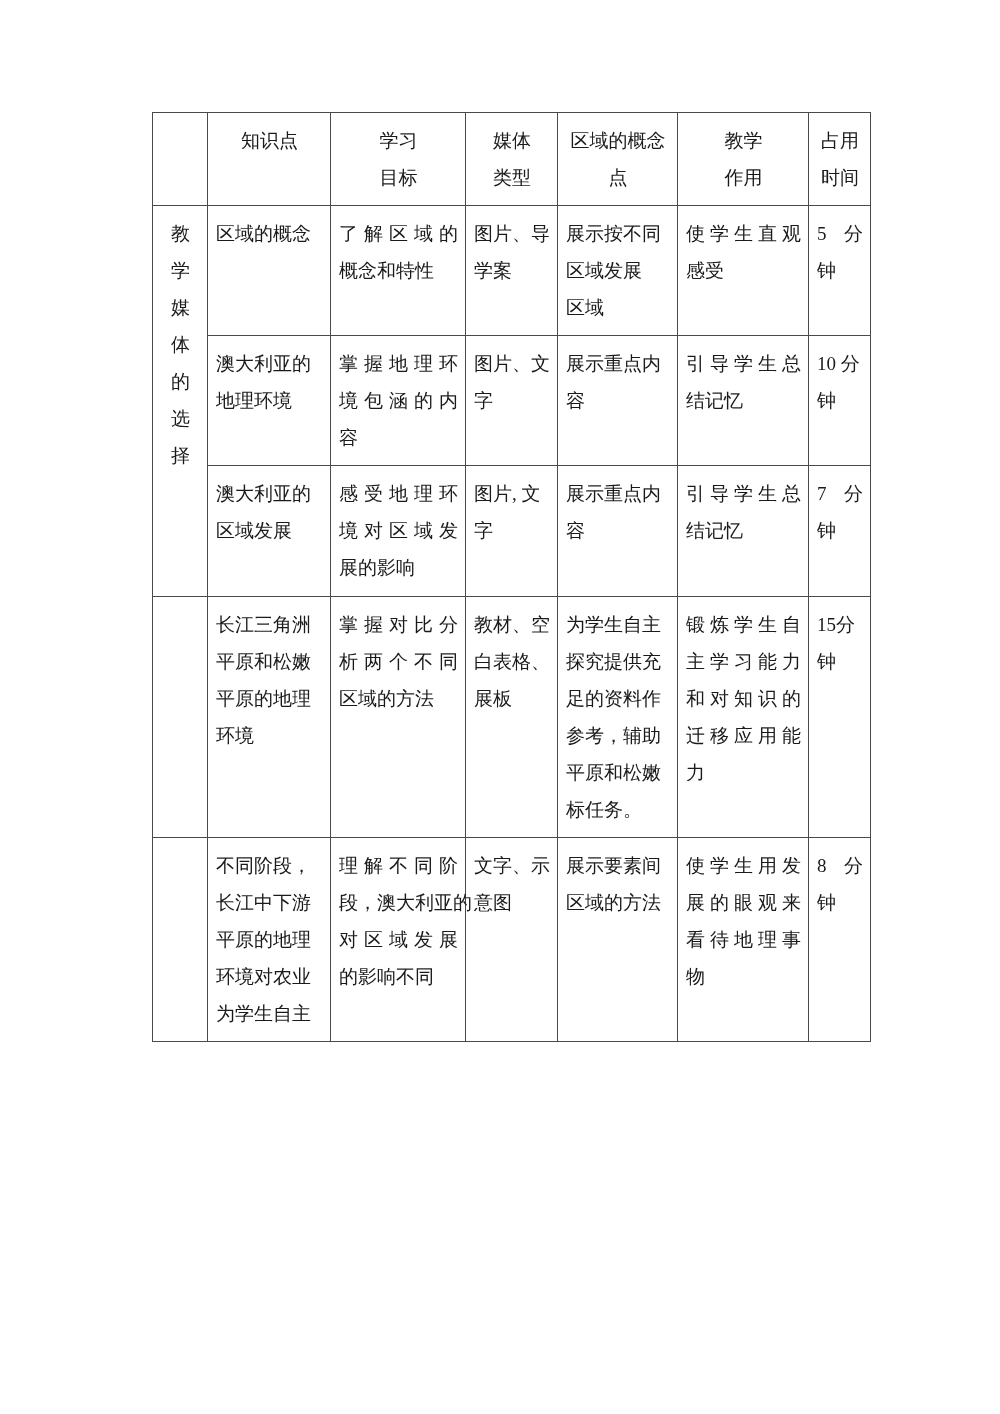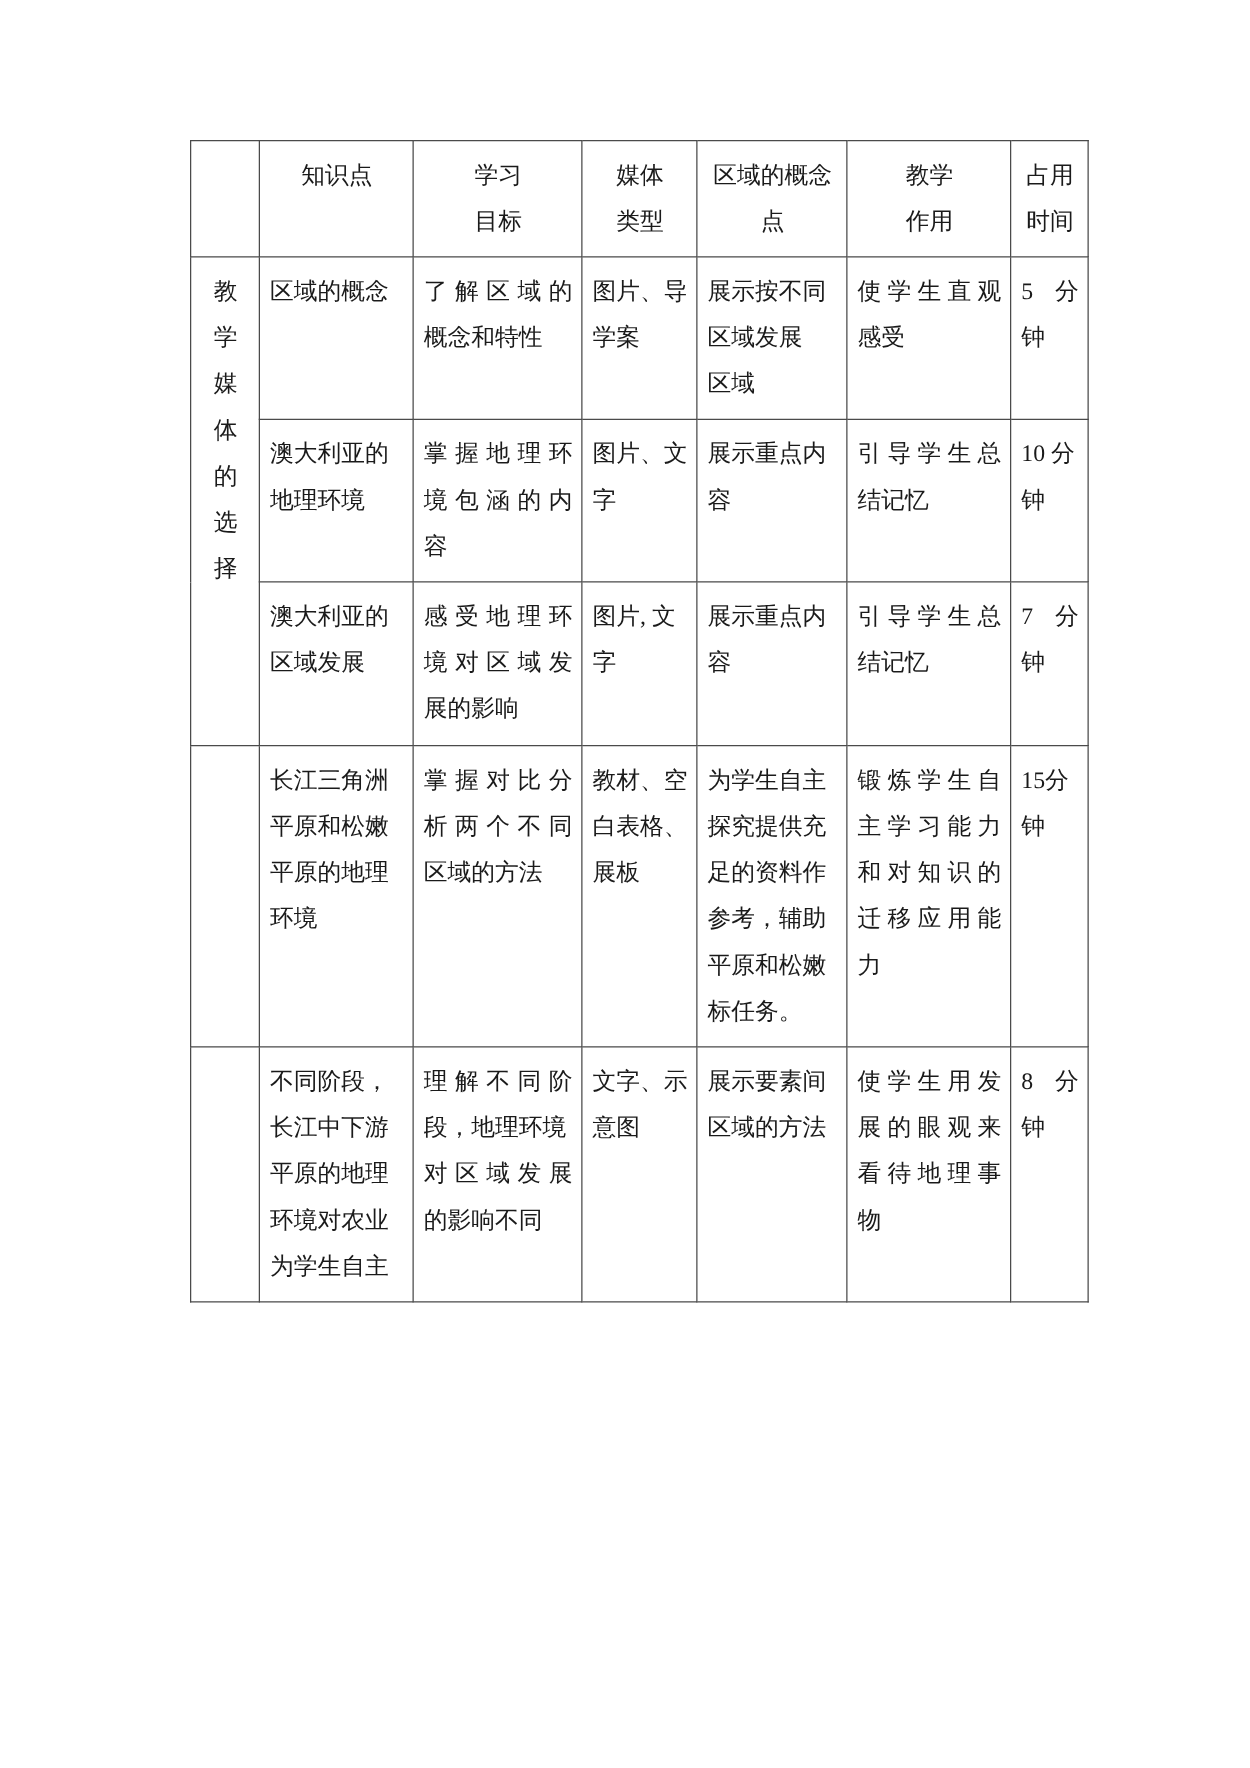--- a/index.html
+++ b/index.html
@@ -443,21 +443,21 @@
             </td>
           <td>
               <span class="cell-text">
                 <span class="line just">
                   <span>理</span>
                   <span>解</span>
                   <span>不</span>
                   <span>同</span>
                   <span>阶</span>
                 </span>
-                <span class="line">段，地理环境</span>
+                <span class="line">段，澳大利亚的</span>
                 <span class="line just">
                   <span>对</span>
                   <span>区</span>
                   <span>域</span>
                   <span>发</span>
                   <span>展</span>
                 </span>
                 <span class="line">的影响不同</span>
               </span>
             </td>

